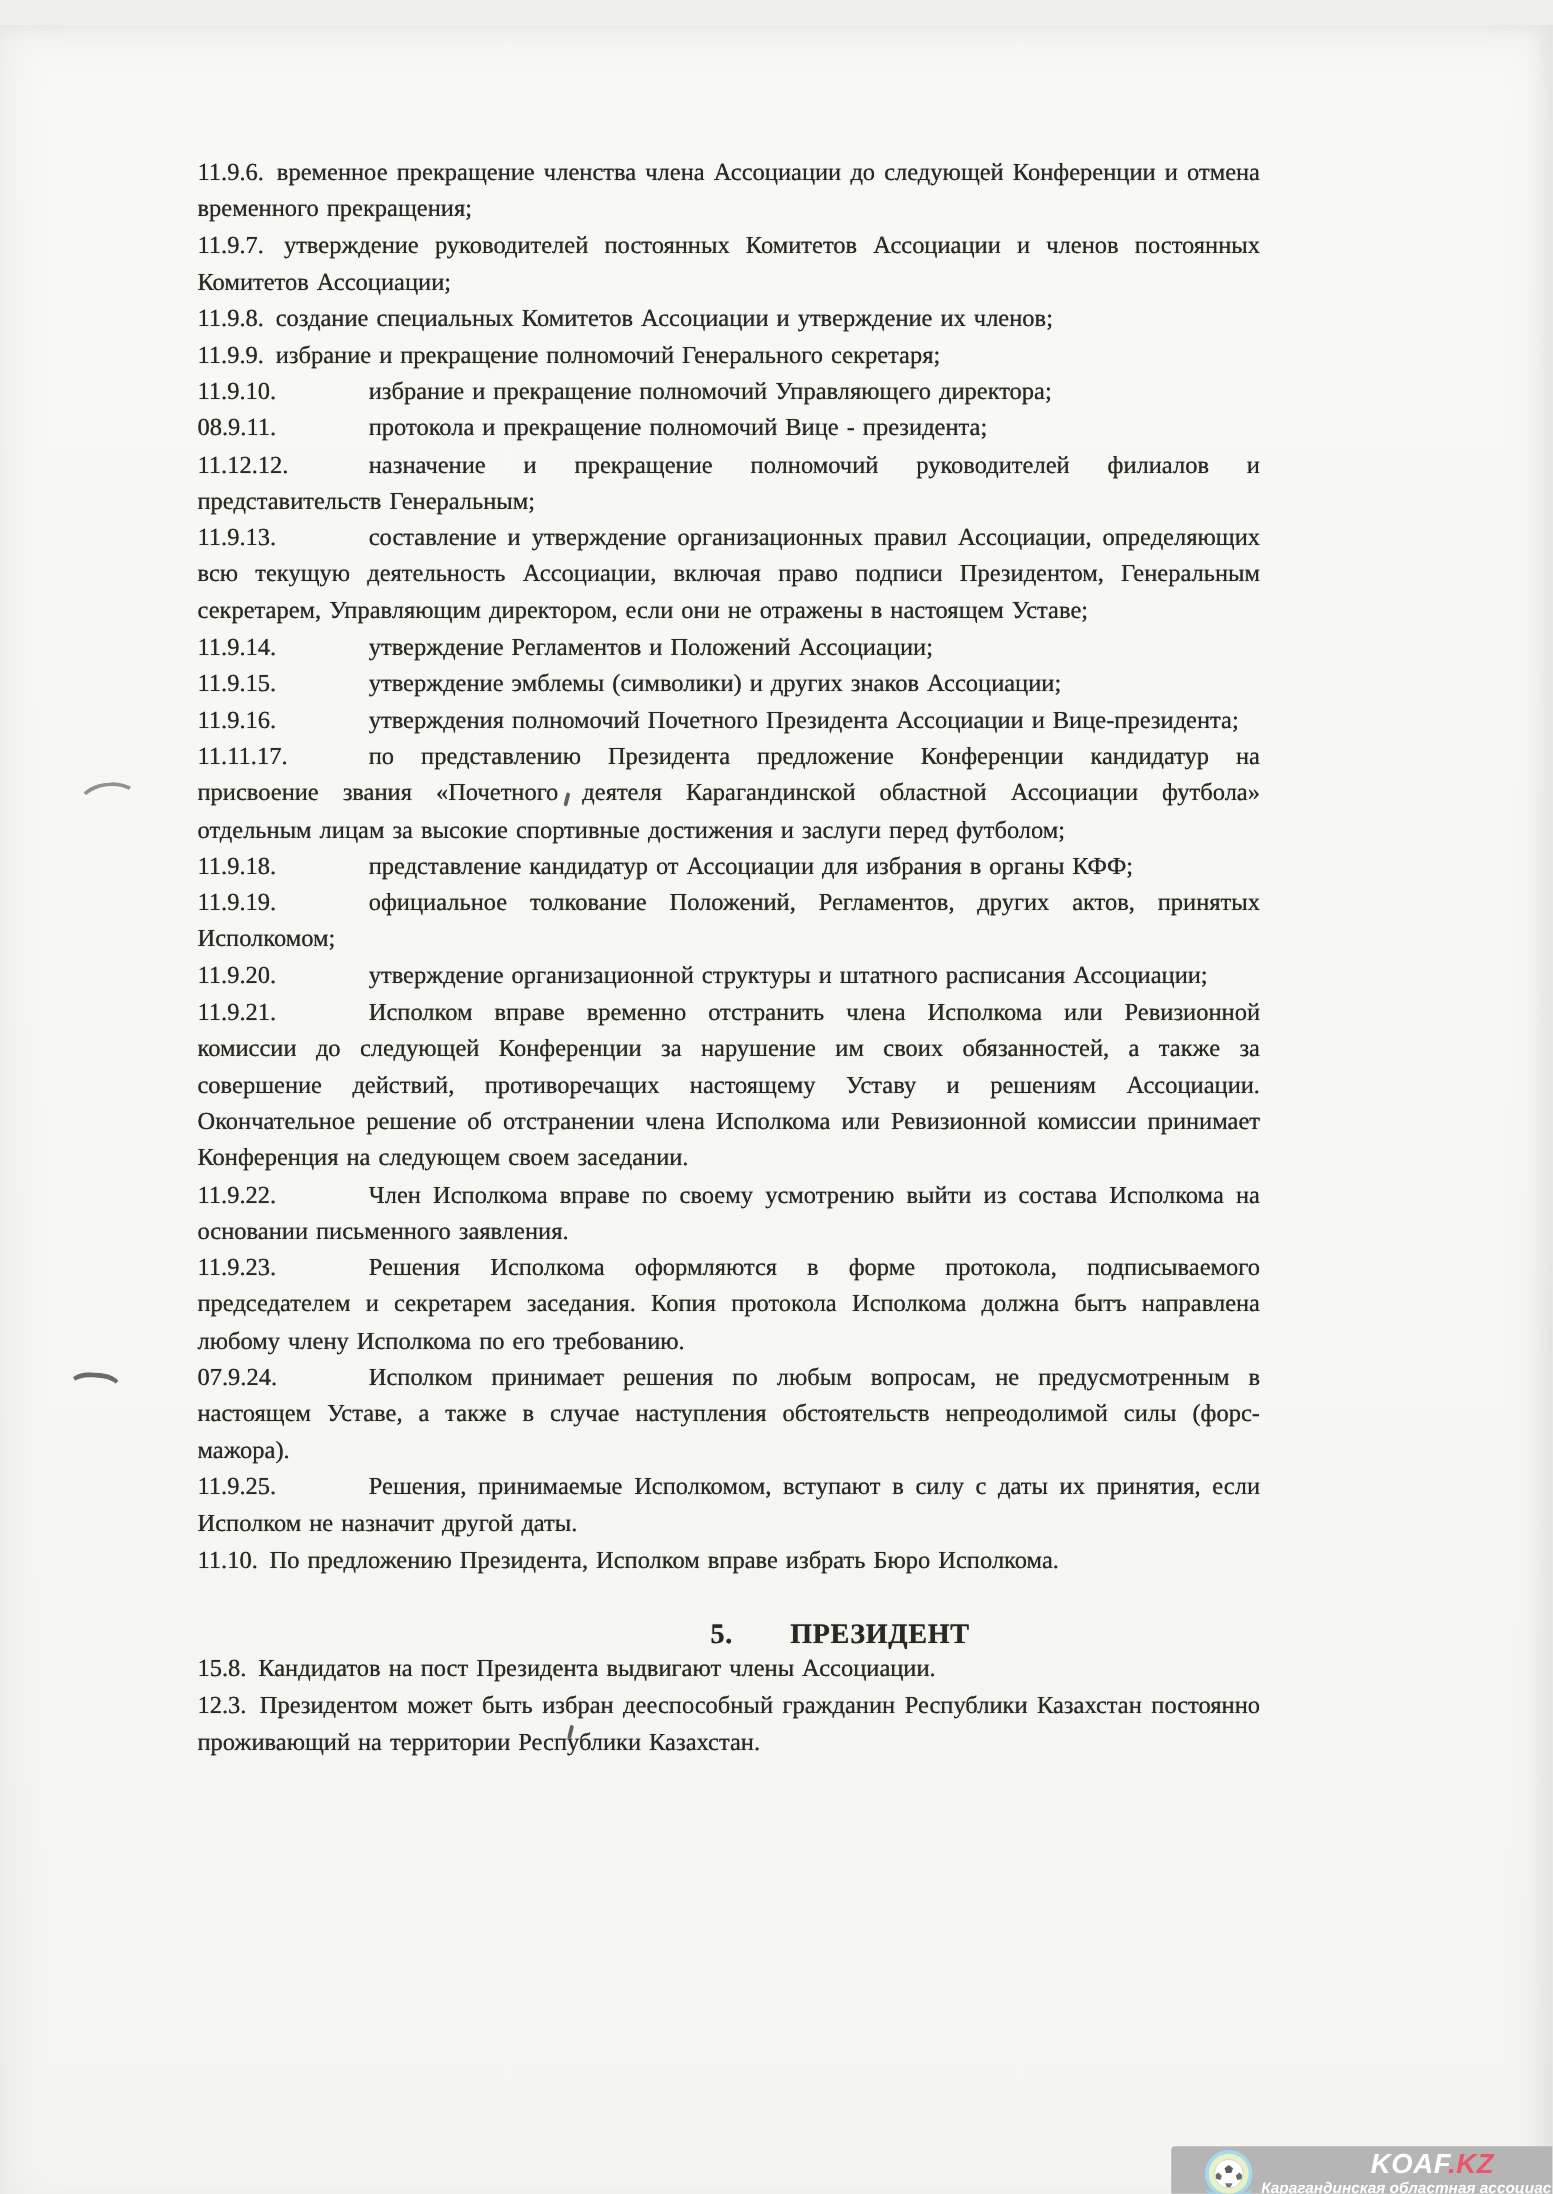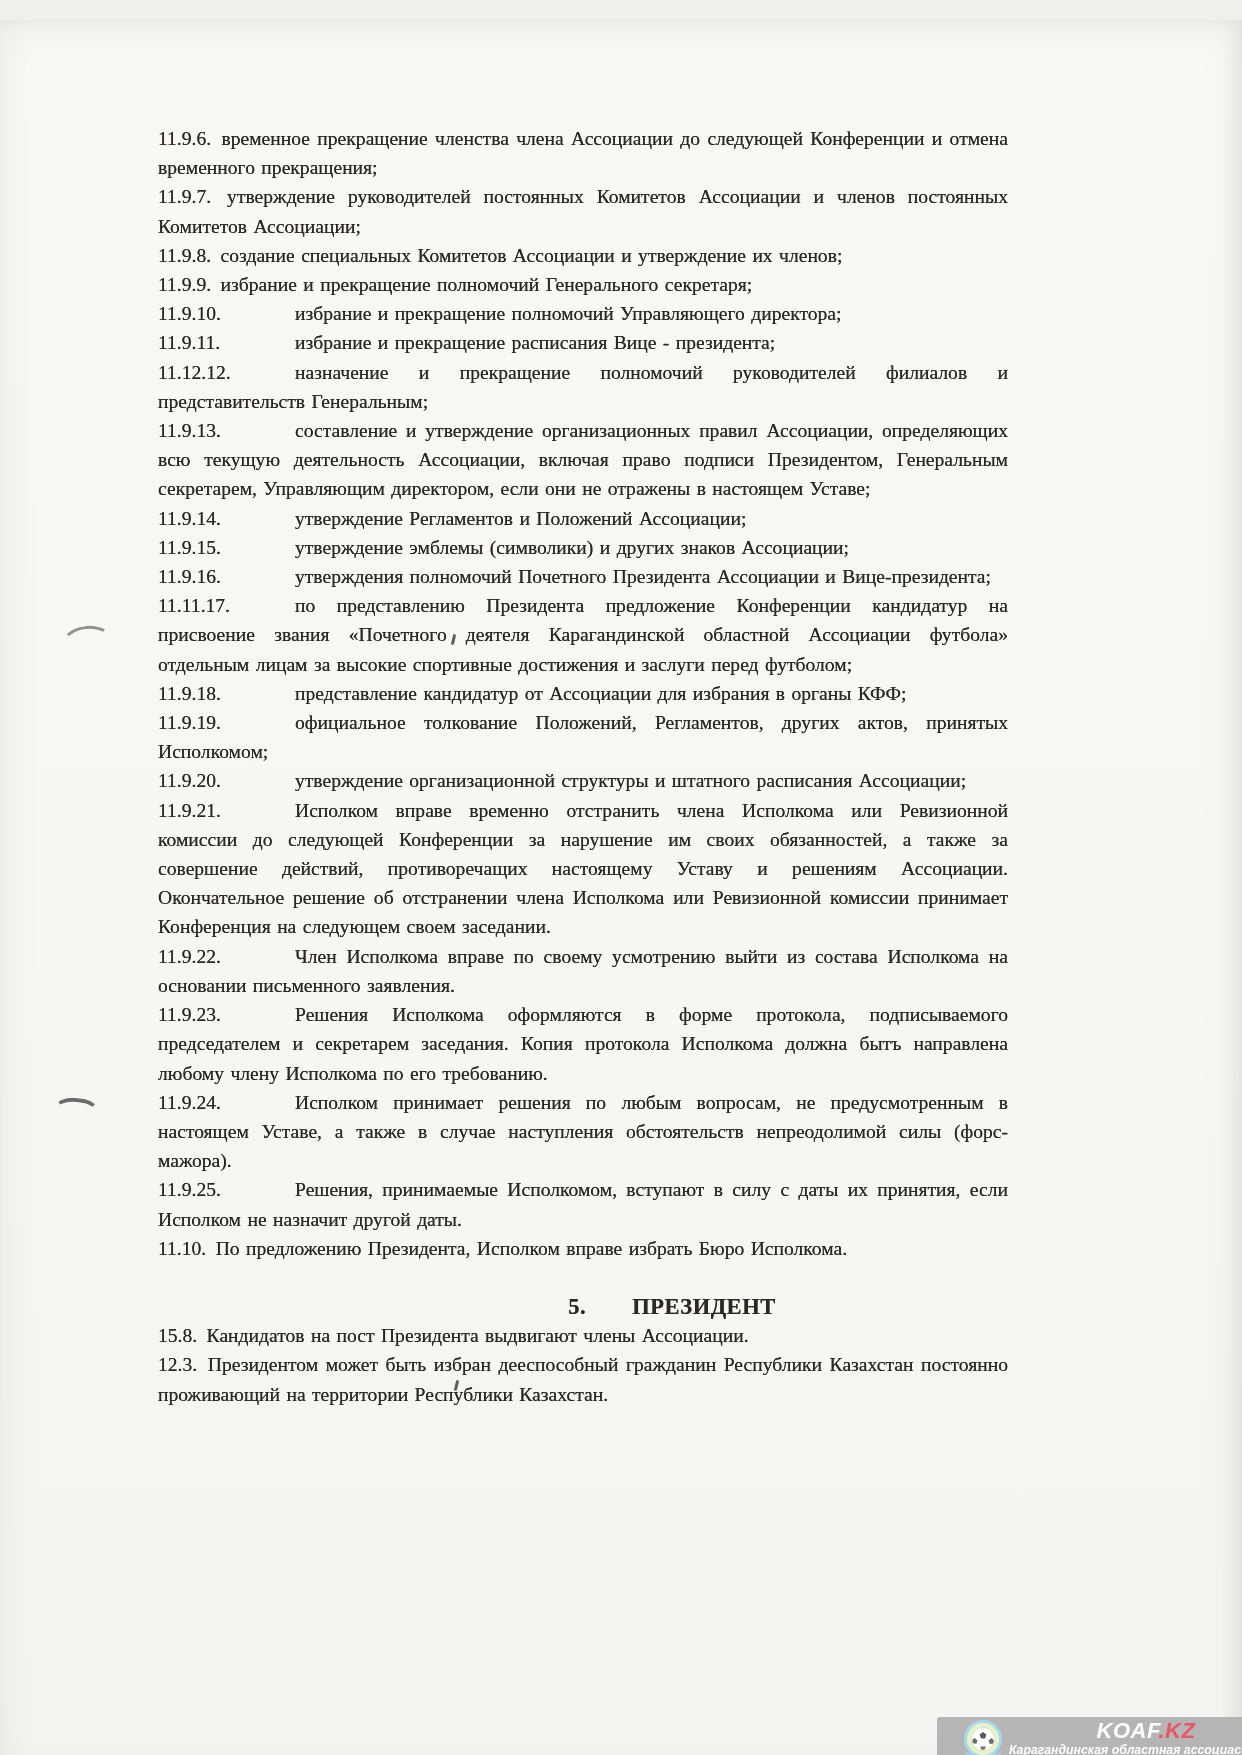--- a/index.html
+++ b/index.html
@@ -75,34 +75,34 @@
 <body>
 
 <div class="page">
 
   <div class="content">
       <p class="para"><span class="num num-narrow">11.9.6.</span><span> временное прекращение членства члена Ассоциации до следующей Конференции и отмена временного прекращения;</span></p>
       <p class="para"><span class="num num-narrow">11.9.7.</span><span> утверждение руководителей постоянных Комитетов Ассоциации и членов постоянных Комитетов Ассоциации;</span></p>
       <p class="para"><span class="num num-narrow">11.9.8.</span><span> создание специальных Комитетов Ассоциации и утверждение их членов;</span></p>
       <p class="para"><span class="num num-narrow">11.9.9.</span><span> избрание и прекращение полномочий Генерального секретаря;</span></p>
       <p class="para"><span class="num num-wide">11.9.10.</span><span>избрание и прекращение полномочий Управляющего директора;</span></p>
-      <p class="para"><span class="num num-wide">11.9.11.</span><span>избрание и прекращение расписания Вице - президента;</span></p>
+      <p class="para"><span class="num num-wide">08.9.11.</span><span>протокола и прекращение полномочий Вице - президента;</span></p>
       <p class="para"><span class="num num-wide">11.12.12.</span><span>назначение и прекращение полномочий руководителей филиалов и представительств Генеральным;</span></p>
       <p class="para"><span class="num num-wide">11.9.13.</span><span>составление и утверждение организационных правил Ассоциации, определяющих всю текущую деятельность Ассоциации, включая право подписи Президентом, Генеральным секретарем, Управляющим директором, если они не отражены в настоящем Уставе;</span></p>
       <p class="para"><span class="num num-wide">11.9.14.</span><span>утверждение Регламентов и Положений Ассоциации;</span></p>
       <p class="para"><span class="num num-wide">11.9.15.</span><span>утверждение эмблемы (символики) и других знаков Ассоциации;</span></p>
       <p class="para"><span class="num num-wide">11.9.16.</span><span>утверждения полномочий Почетного Президента Ассоциации и Вице-президента;</span></p>
       <p class="para"><span class="num num-wide">11.11.17.</span><span>по представлению Президента предложение Конференции кандидатур на присвоение звания «Почетного деятеля Карагандинской областной Ассоциации футбола» отдельным лицам за высокие спортивные достижения и заслуги перед футболом;</span></p>
       <p class="para"><span class="num num-wide">11.9.18.</span><span>представление кандидатур от Ассоциации для избрания в органы КФФ;</span></p>
       <p class="para"><span class="num num-wide">11.9.19.</span><span>официальное толкование Положений, Регламентов, других актов, принятых Исполкомом;</span></p>
       <p class="para"><span class="num num-wide">11.9.20.</span><span>утверждение организационной структуры и штатного расписания Ассоциации;</span></p>
       <p class="para"><span class="num num-wide">11.9.21.</span><span>Исполком вправе временно отстранить члена Исполкома или Ревизионной комиссии до следующей Конференции за нарушение им своих обязанностей, а также за совершение действий, противоречащих настоящему Уставу и решениям Ассоциации. Окончательное решение об отстранении члена Исполкома или Ревизионной комиссии принимает Конференция на следующем своем заседании.</span></p>
       <p class="para"><span class="num num-wide">11.9.22.</span><span>Член Исполкома вправе по своему усмотрению выйти из состава Исполкома на основании письменного заявления.</span></p>
       <p class="para"><span class="num num-wide">11.9.23.</span><span>Решения Исполкома оформляются в форме протокола, подписываемого председателем и секретарем заседания. Копия протокола Исполкома должна бытъ направлена любому члену Исполкома по его требованию.</span></p>
-      <p class="para"><span class="num num-wide">11.9.24.</span><span>Исполком принимает решения по любым вопросам, не предусмотренным в настоящем Уставе, а также в случае наступления обстоятельств непреодолимой силы (форс-мажора).</span></p>
+      <p class="para"><span class="num num-wide">07.9.24.</span><span>Исполком принимает решения по любым вопросам, не предусмотренным в настоящем Уставе, а также в случае наступления обстоятельств непреодолимой силы (форс-мажора).</span></p>
       <p class="para"><span class="num num-wide">11.9.25.</span><span>Решения, принимаемые Исполкомом, вступают в силу с даты их принятия, если Исполком не назначит другой даты.</span></p>
       <p class="para"><span class="num num-narrow">11.10.</span><span> По предложению Президента, Исполком вправе избрать Бюро Исполкома.</span></p>
       <div class="heading"><span class="h-num">5.</span><span>ПРЕЗИДЕНТ</span></div>
       <p class="para"><span class="num num-narrow">15.8.</span><span> Кандидатов на пост Президента выдвигают члены Ассоциации.</span></p>
       <p class="para"><span class="num num-narrow">12.3.</span><span> Президентом может быть избран дееспособный гражданин Республики Казахстан постоянно проживающий на территории Республики Казахстан.</span></p>
     </div>
 
   <div class="pen-mark pen-arc-1"></div>
   <div class="pen-mark pen-arc-2"></div>
   <div class="tick tick-1"></div>

